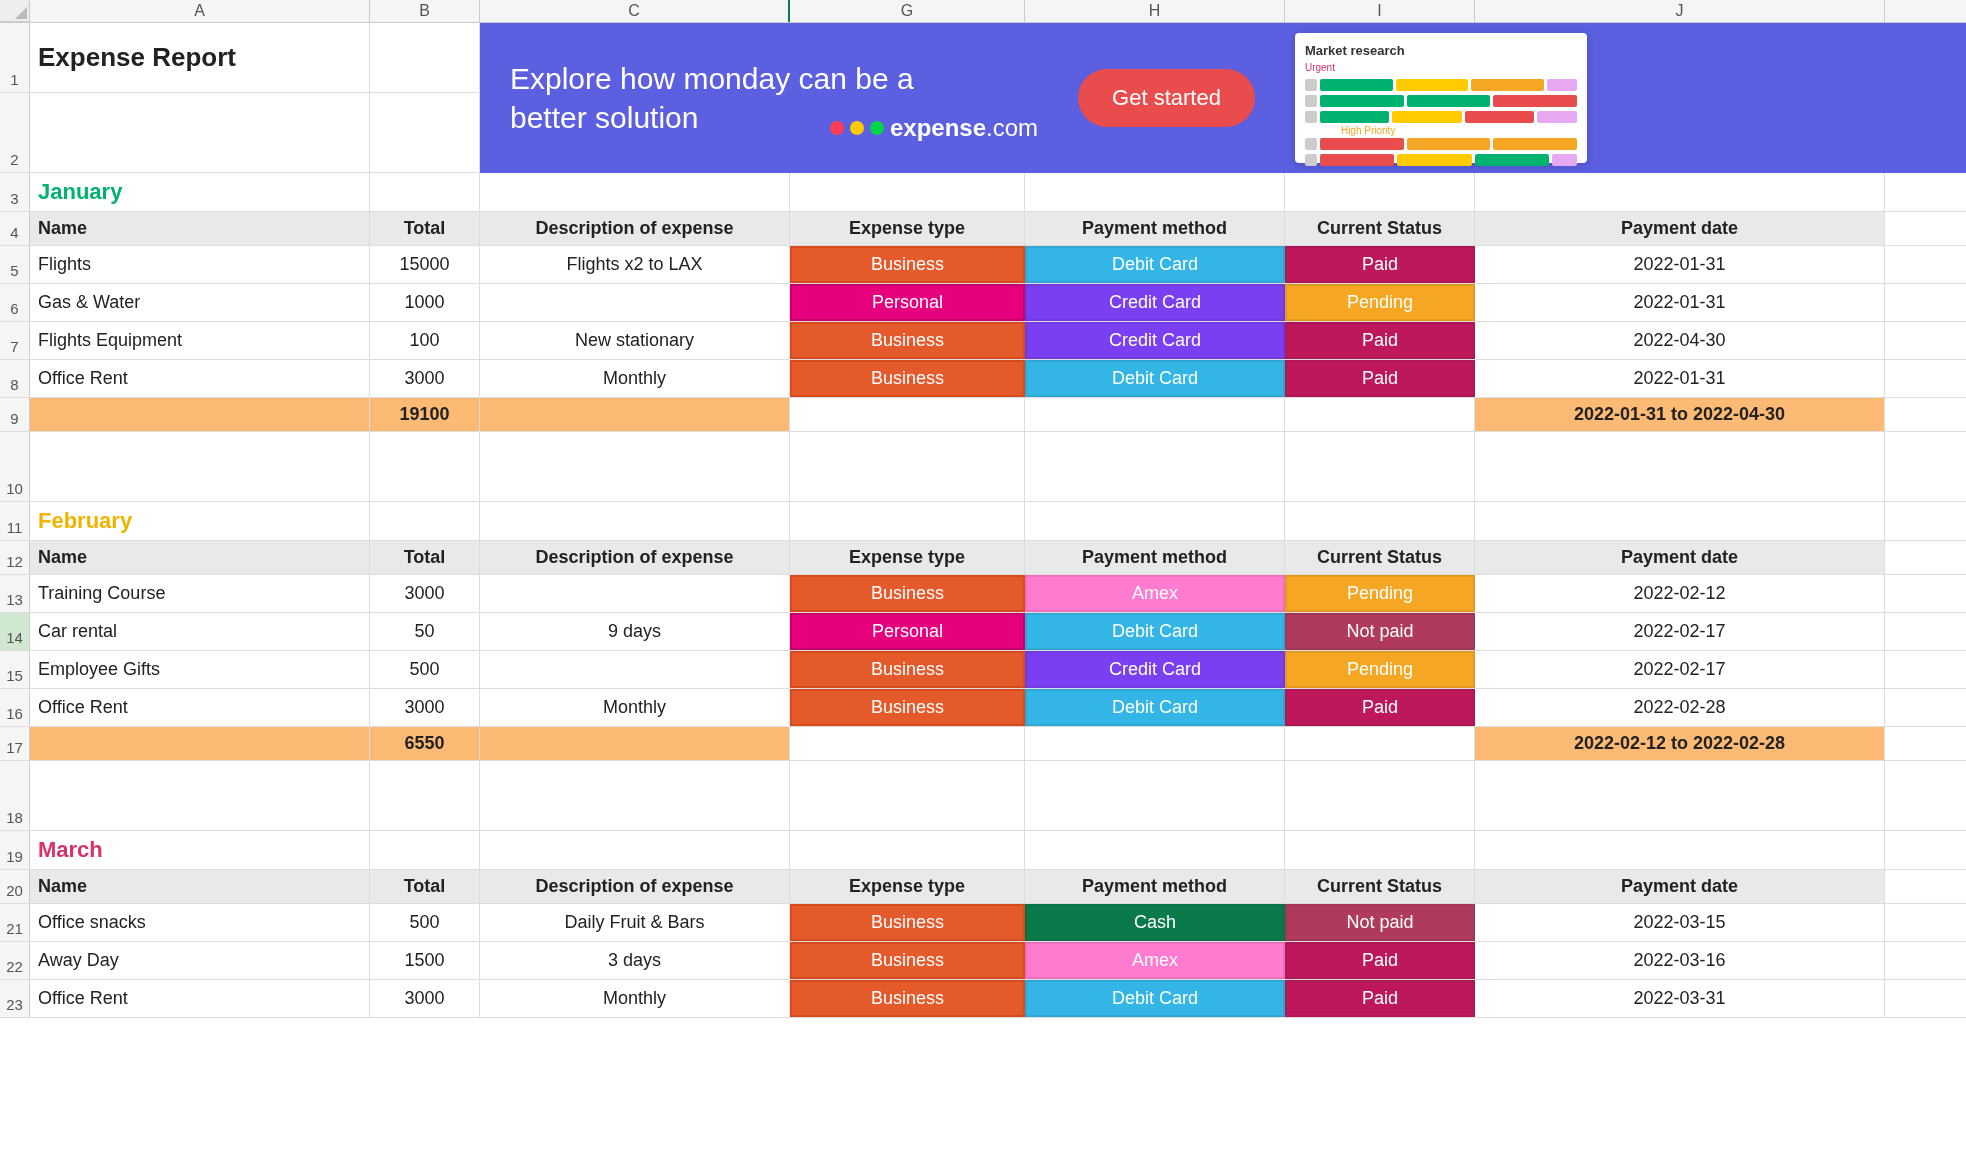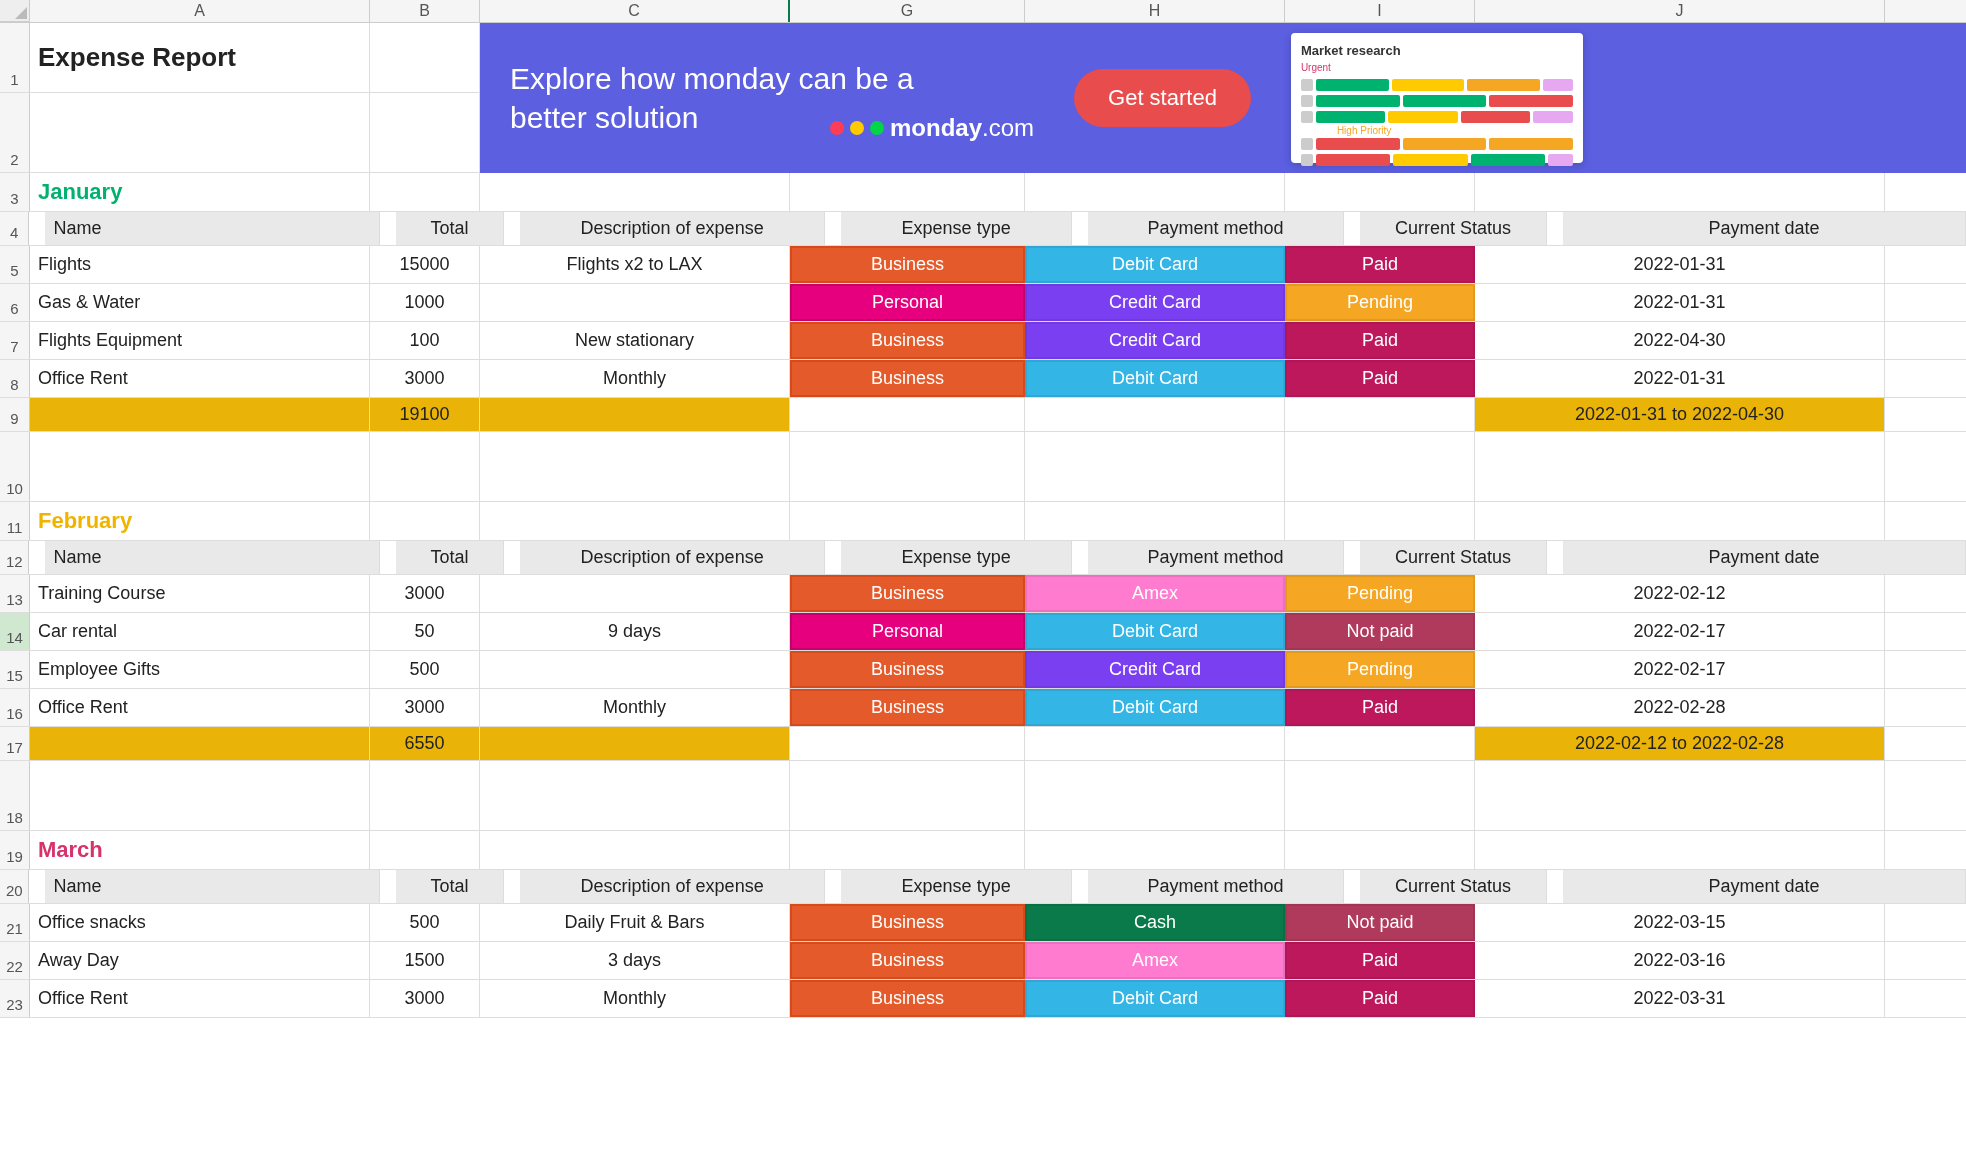--- a/index.html
+++ b/index.html
@@ -45,23 +45,23 @@
   .wB{width:110px;}
   .wC{width:310px;}
   .wG{width:235px;}
   .wH{width:260px;}
   .wI{width:190px;}
   .wJ{width:410px;}
   .title{font-weight:bold;font-size:26px;}
   .month-jan{font-weight:bold;color:#00b26f;font-size:22px;}
   .month-feb{font-weight:bold;color:#f0b400;font-size:22px;}
   .month-mar{font-weight:bold;color:#d6336c;font-size:22px;}
-  .hdr{background:#e9e9e9;font-weight:normal;margin-left:16px;}
+  .hdr{background:#e9e9e9;font-weight:bold;}
   .center{justify-content:center;text-align:right;}
-  .boldrow{background:#eab308;font-weight:normal;}
+  .boldrow{background:#fdba74;font-weight:bold;}
   .pill{color:#fff;justify-content:center;border:2px solid rgba(0,0,0,0.08);font-weight:500;}
   .biz{background:#e55a2b;border-color:#d64a1b;}
   .pers{background:#e6007e;border-color:#c40069;}
   .debit{background:#33b5e5;}
   .credit{background:#7b3ff2;}
   .amex{background:#ff7bd0;}
   .cash{background:#0a7a4b;}
   .paid{background:#be185d;}
   .pending{background:#f5a623;}
   .notpaid{background:#b03a5b;}
@@ -139,21 +139,21 @@
         <div class="cell wA"></div>
         <div class="cell wB"></div>
       </div>
     </div>
     <div class="banner" style="flex:1;">
       <div class="banner-text">Explore how monday can be a better solution</div>
       <div class="banner-logo">
         <span class="dot d1"></span>
         <span class="dot d2"></span>
         <span class="dot d3"></span>
-        <span class="banner-logo-text"><span>monday</span><span class="thin">.com</span></span>
+        <span class="banner-logo-text"><span>expense</span><span class="thin">.com</span></span>
       </div>
       <button class="banner-btn">Get started</button>
       <div class="banner-card">
         <div class="bc-title">Market research</div>
         <div class="bc-sub">Urgent</div>
         <div class="bc-row">
             <span class="bc-sq"></span>
             <span class="bc-cell bc-g"></span>
             <span class="bc-cell bc-y"></span>
             <span class="bc-cell bc-o"></span>

